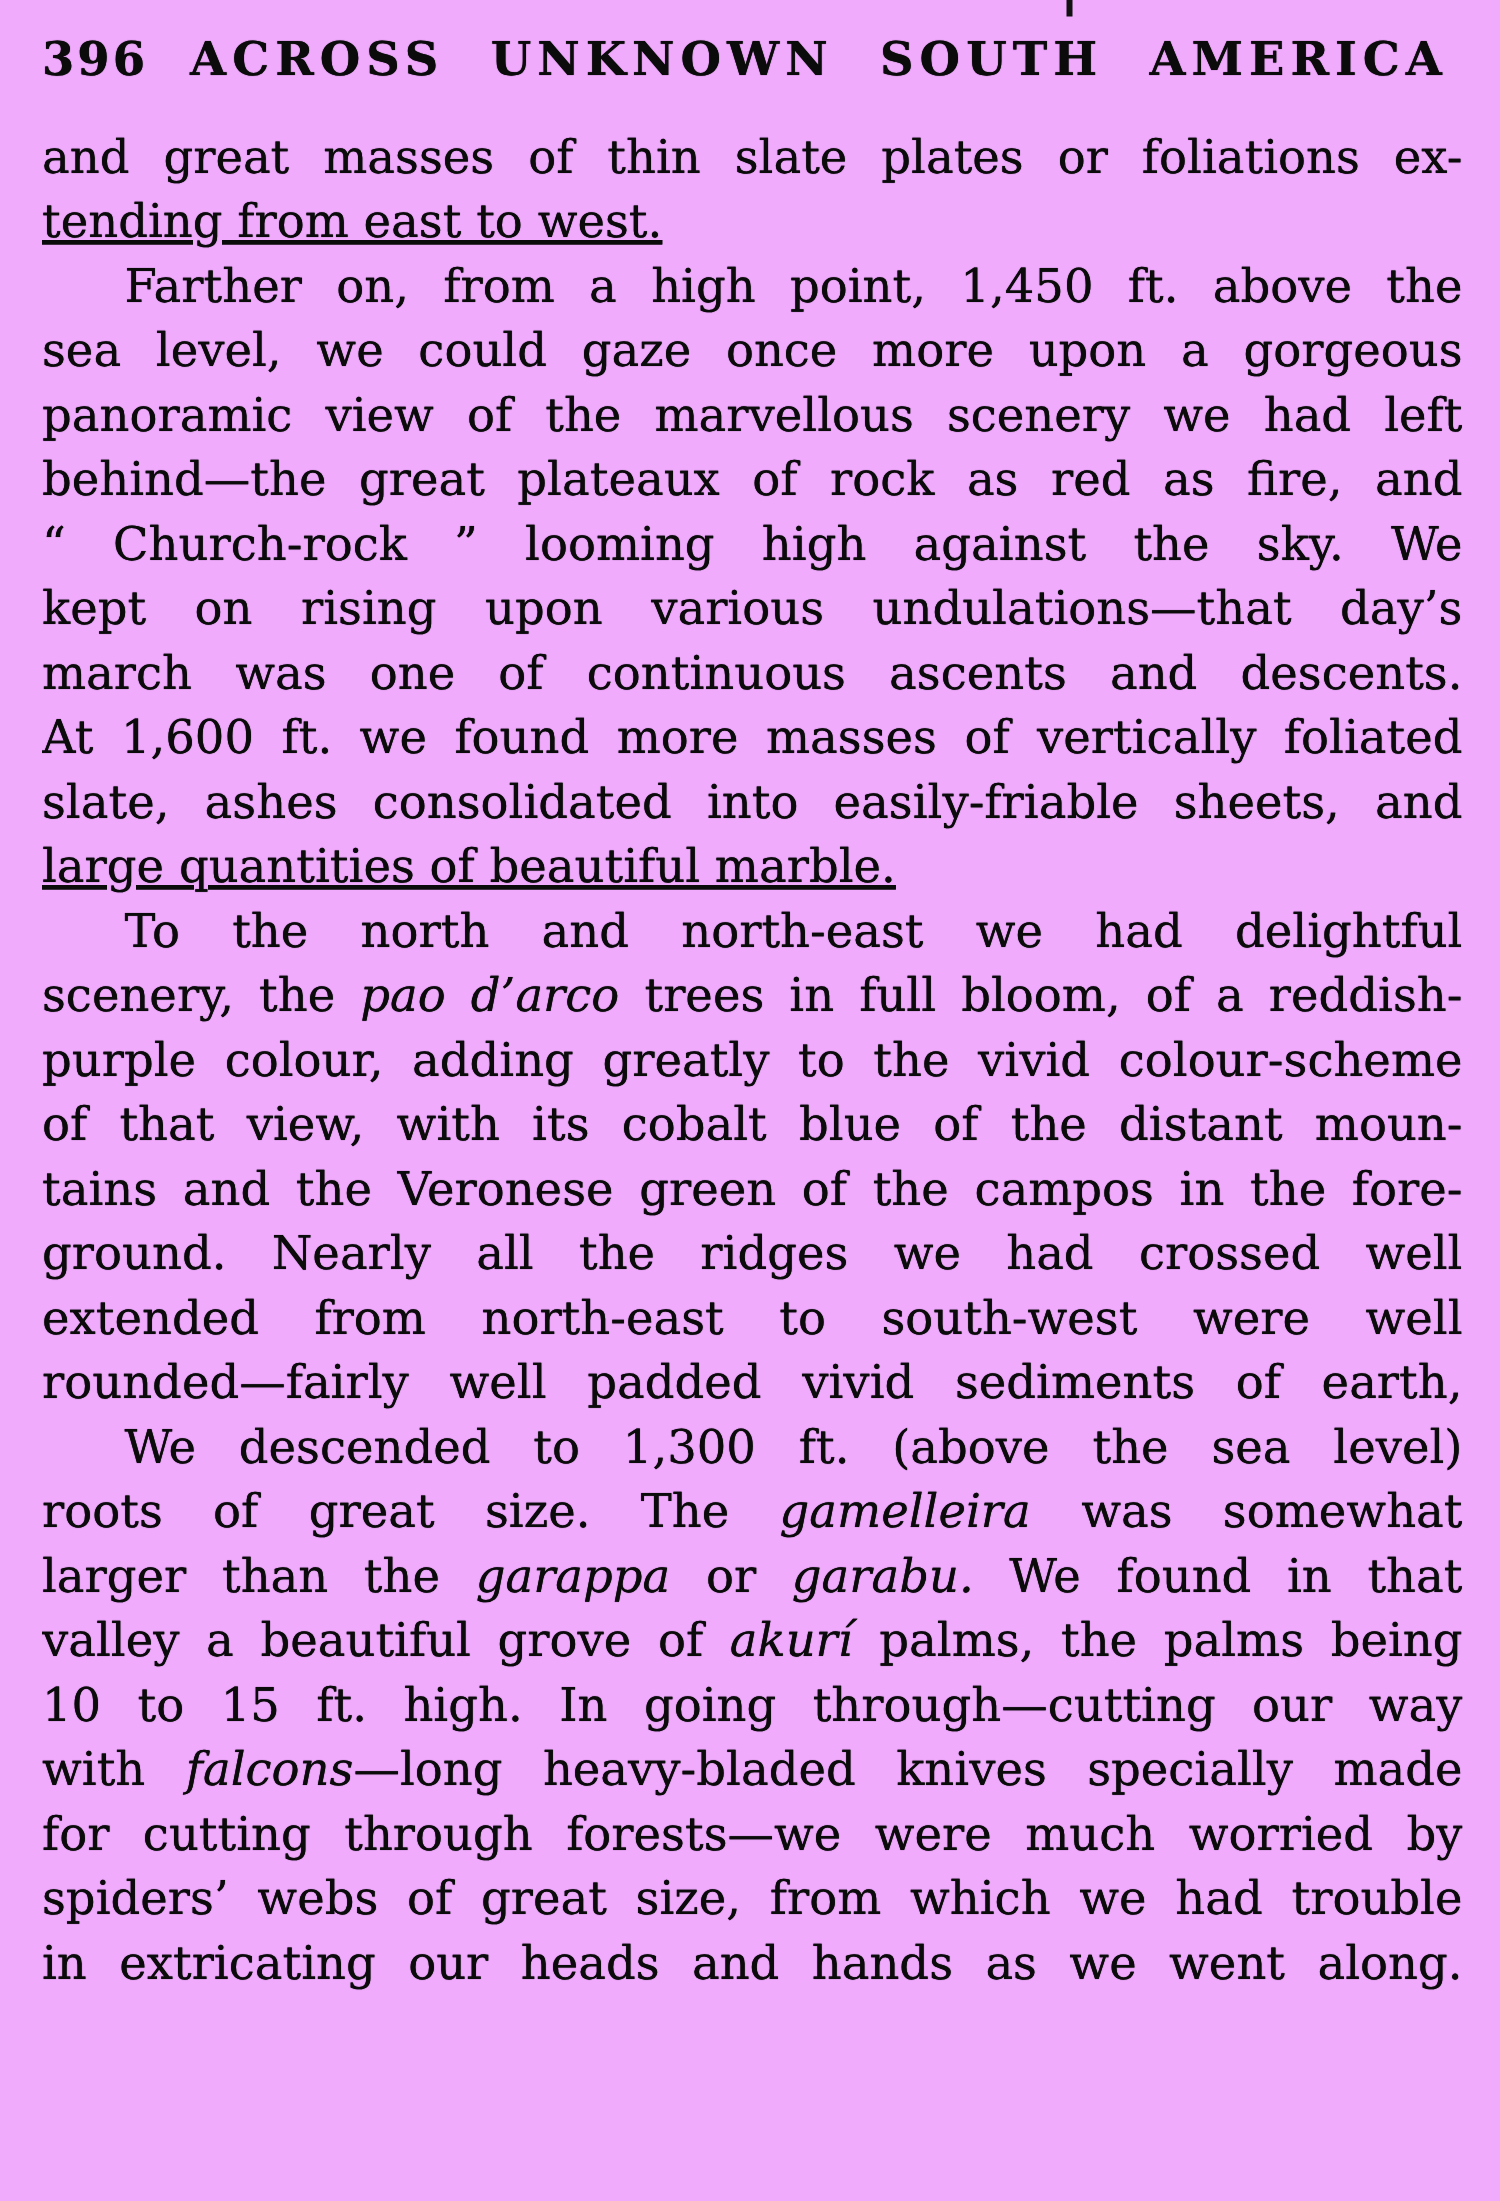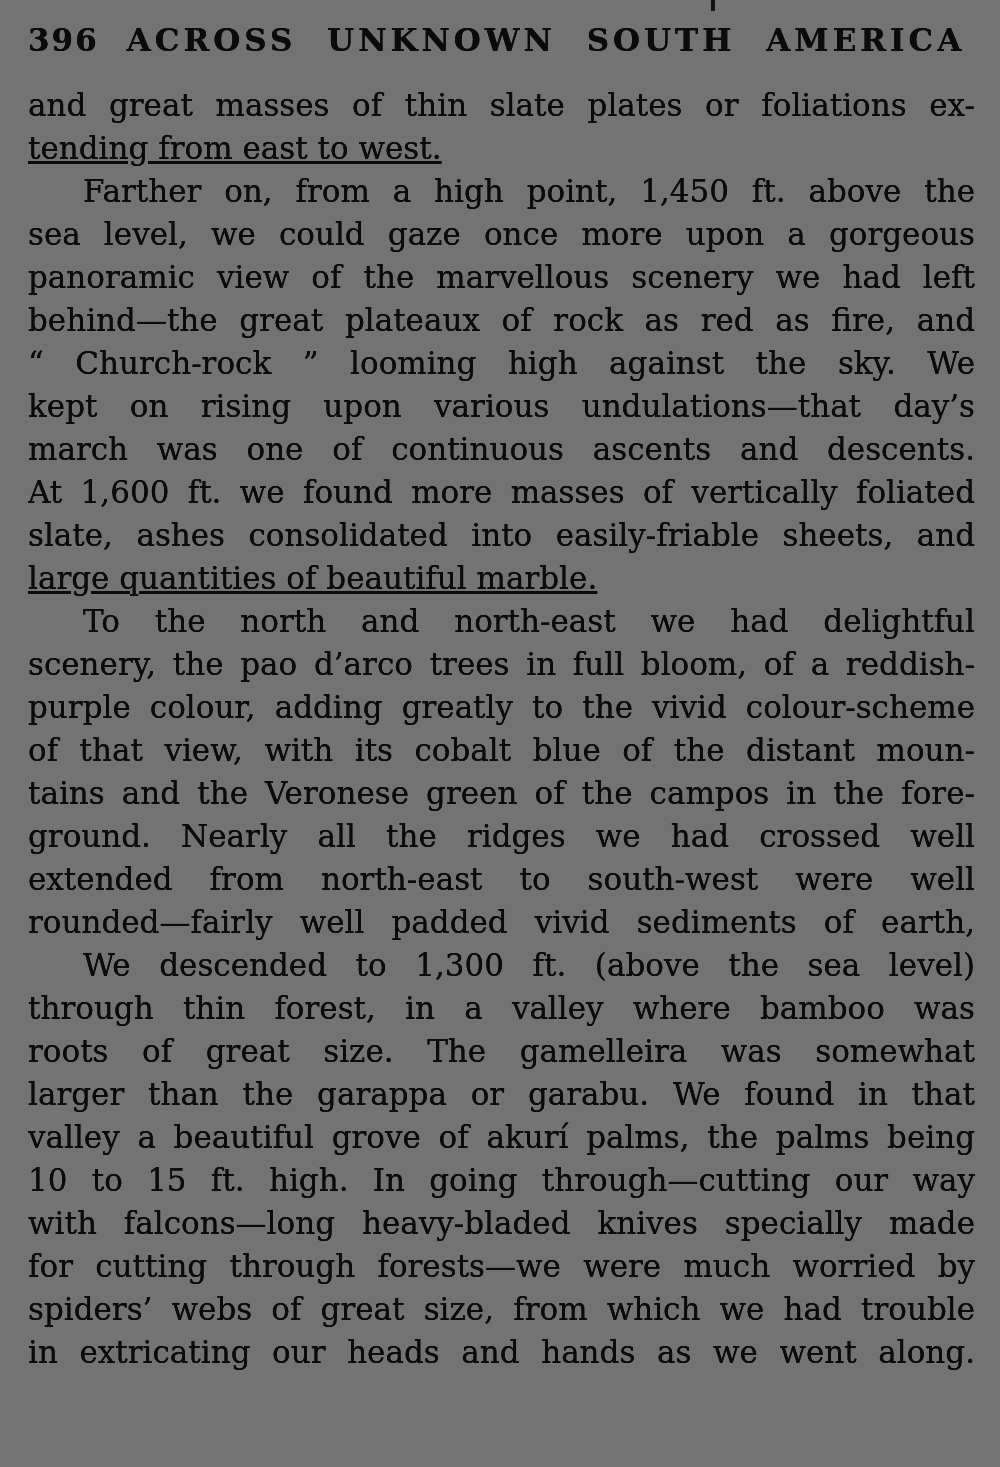--- a/index.html
+++ b/index.html
@@ -4,21 +4,21 @@
 <style>
   html, body {
     margin: 0;
     padding: 0;
     background: #ffffff;
   }
   .page {
     position: relative;
     width: 1000px;
     height: 1467px;
-    background: #737373;
+    background: #f0abfc;
     overflow: hidden;
     color: #0b0b0b;
     font-family: "DejaVu Serif", "Liberation Serif", serif;
   }
   .scan-artifact {
     position: absolute;
     left: 711px;
     top: 0;
     width: 4px;
     height: 11px;
@@ -57,20 +57,21 @@
     text-align-last: justify;
   }
   .line.indent {
     text-indent: 55px;
   }
   .line.last {
     text-align-last: left;
     text-decoration: underline;
   }
   .italic {
+    font-style: italic;
   }
 </style>
 </head>
 <body>
 
 <div class="page">
   <div class="scan-artifact"></div>
 
   <div class="running-header">
     <span class="page-number">396</span>
@@ -99,21 +100,20 @@
         <div class="line"><span>scenery, the </span><span class="italic">pao d’arco</span><span> trees in full bloom, of a reddish-</span></div>
         <div class="line"><span>purple colour, adding greatly to the vivid colour-scheme</span></div>
         <div class="line"><span>of that view, with its cobalt blue of the distant moun-</span></div>
         <div class="line"><span>tains and the Veronese green of the campos in the fore-</span></div>
         <div class="line"><span>ground. Nearly all the ridges we had crossed well</span></div>
         <div class="line"><span>extended from north-east to south-west were well</span></div>
         <div class="line"><span>rounded—fairly well padded vivid sediments of earth,</span></div>
       </div>
       <div class="paragraph">
         <div class="line indent"><span>We descended to 1,300 ft. (above the sea level)</span></div>
-        <div class="line"><span>through thin forest, in a valley where bamboo was</span></div>
         <div class="line"><span>roots of great size. The </span><span class="italic">gamelleira</span><span> was somewhat</span></div>
         <div class="line"><span>larger than the </span><span class="italic">garappa</span><span> or </span><span class="italic">garabu.</span><span> We found in that</span></div>
         <div class="line"><span>valley a beautiful grove of </span><span class="italic">akurí</span><span> palms, the palms being</span></div>
         <div class="line"><span>10 to 15 ft. high. In going through—cutting our way</span></div>
         <div class="line"><span>with </span><span class="italic">falcons</span><span>—long heavy-bladed knives specially made</span></div>
         <div class="line"><span>for cutting through forests—we were much worried by</span></div>
         <div class="line"><span>spiders’ webs of great size, from which we had trouble</span></div>
         <div class="line"><span>in extricating our heads and hands as we went along.</span></div>
       </div>
     </div>

